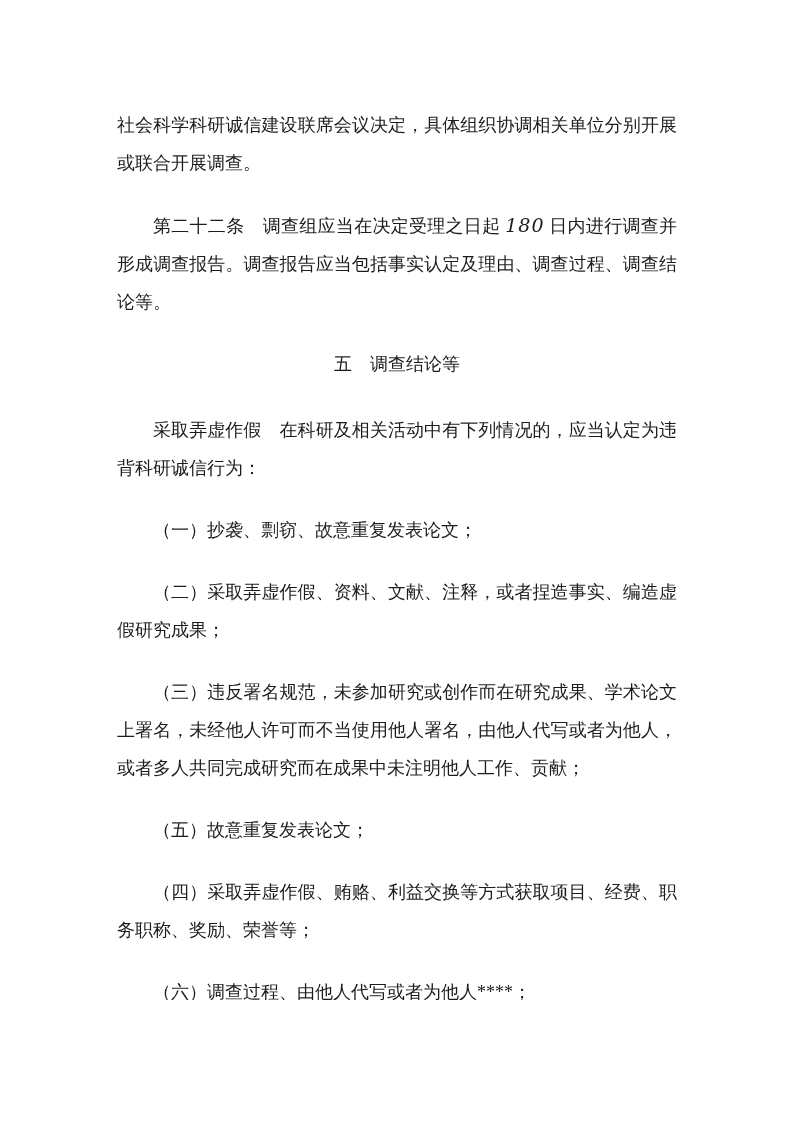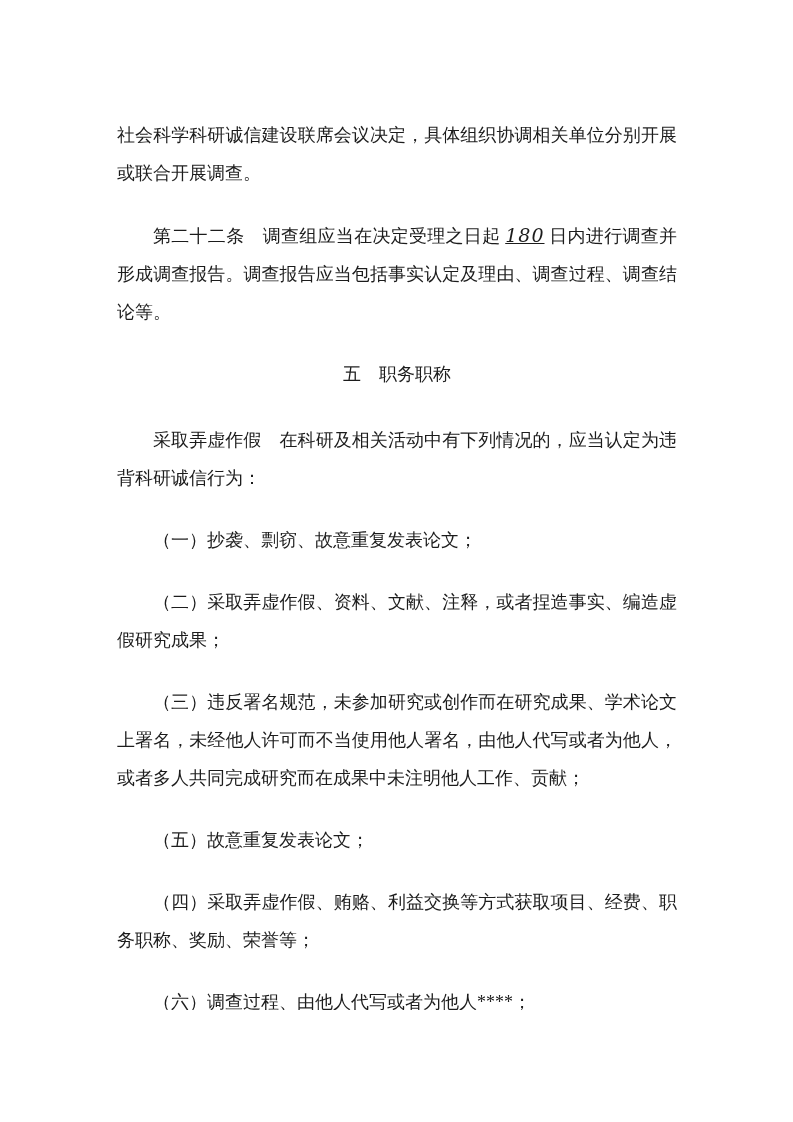--- a/index.html
+++ b/index.html
@@ -5,21 +5,21 @@
   html, body {
     margin: 0;
     padding: 0;
     background: #ffffff;
   }
   .page {
     position: relative;
     box-sizing: border-box;
     width: 793px;
     height: 994px;
-    margin: 16px auto;
+    margin: 6px auto;
     background: #ffffff;
     overflow: hidden;
     padding: 100px 116px 40px 117px;
     font-family: "Liberation Serif", "DejaVu Serif", serif;
     font-size: 18px;
     line-height: 38px;
     color: #1c1c1c;
     text-align: justify;
     text-justify: inter-ideograph;
   }
@@ -36,33 +36,32 @@
     text-indent: 0;
     font-size: 18px;
     font-weight: normal;
     line-height: 38px;
   }
   .script-num {
     font-family: "DejaVu Serif", serif;
     font-style: italic;
     font-size: 19px;
     letter-spacing: 1px;
-    text-decoration: underline;
   }
 </style>
 </head>
 <body>
 
 <div class="page">
 
   <p class="para no-indent">社会科学科研诚信建设联席会议决定，具体组织协调相关单位分别开展或联合开展调查。</p>
 
   <p class="para"><span>第二十二条　调查组应当在决定受理之日起 </span><span class="script-num">180</span><span> 日内进行调查并形成调查报告。调查报告应当包括事实认定及理由、调查过程、调查结论等。</span></p>
 
-  <h2 class="section-heading">五　职务职称</h2>
+  <h2 class="section-heading">五　调查结论等</h2>
 
   <p class="para">采取弄虚作假　在科研及相关活动中有下列情况的，应当认定为违背科研诚信行为：</p>
 
   <p class="para">（一）抄袭、剽窃、故意重复发表论文；</p>
 
   <p class="para">（二）采取弄虚作假、资料、文献、注释，或者捏造事实、编造虚假研究成果；</p>
 
   <p class="para">（三）违反署名规范，未参加研究或创作而在研究成果、学术论文上署名，未经他人许可而不当使用他人署名，由他人代写或者为他人，或者多人共同完成研究而在成果中未注明他人工作、贡献；</p>
 
   <p class="para">（五）故意重复发表论文；</p>

